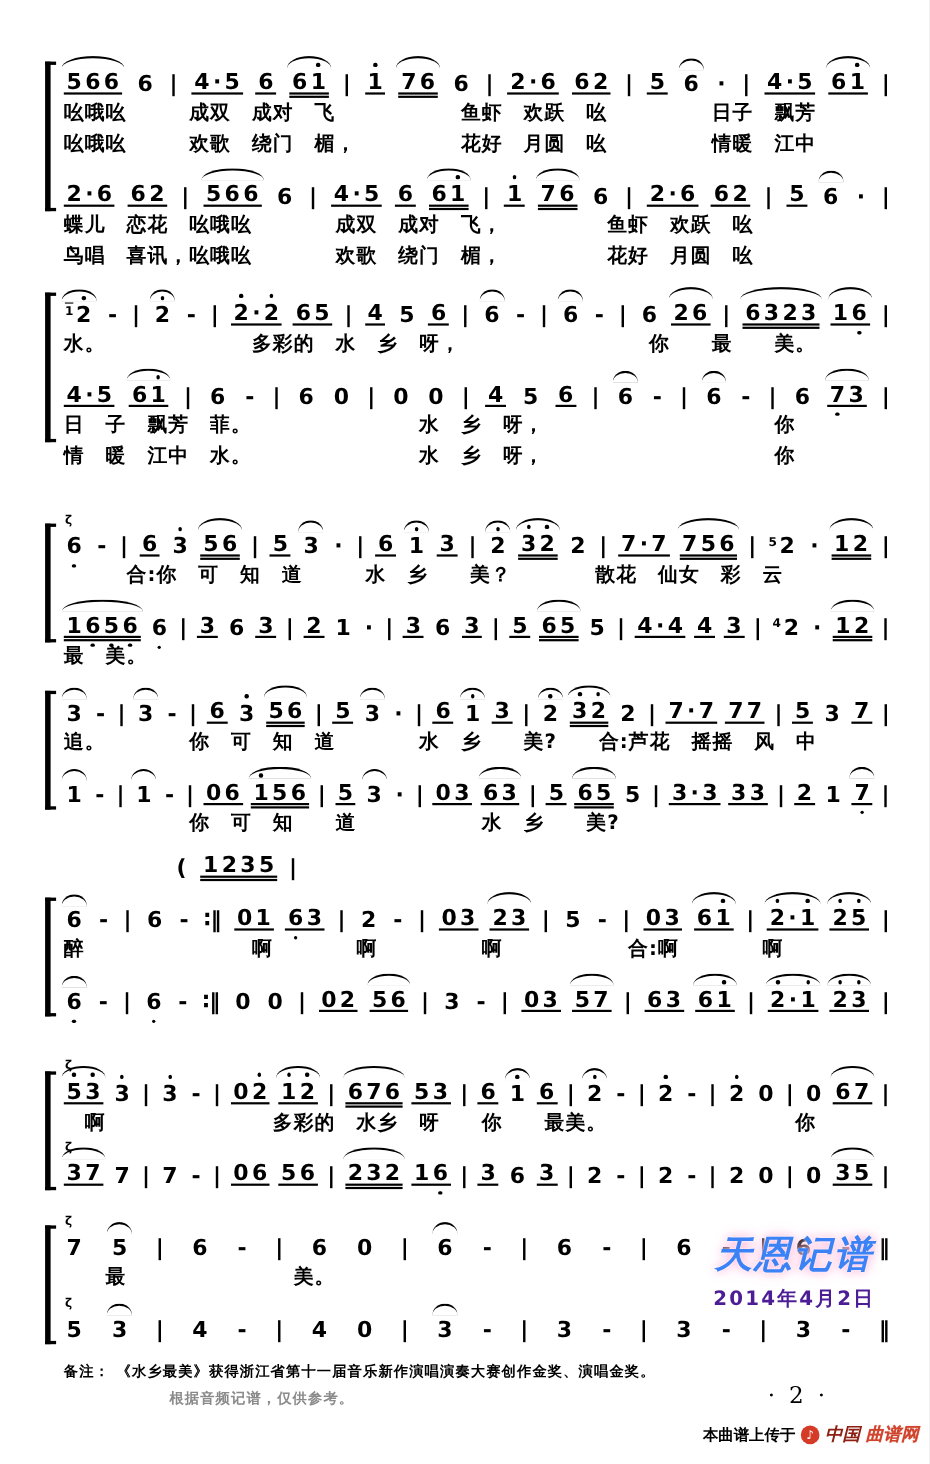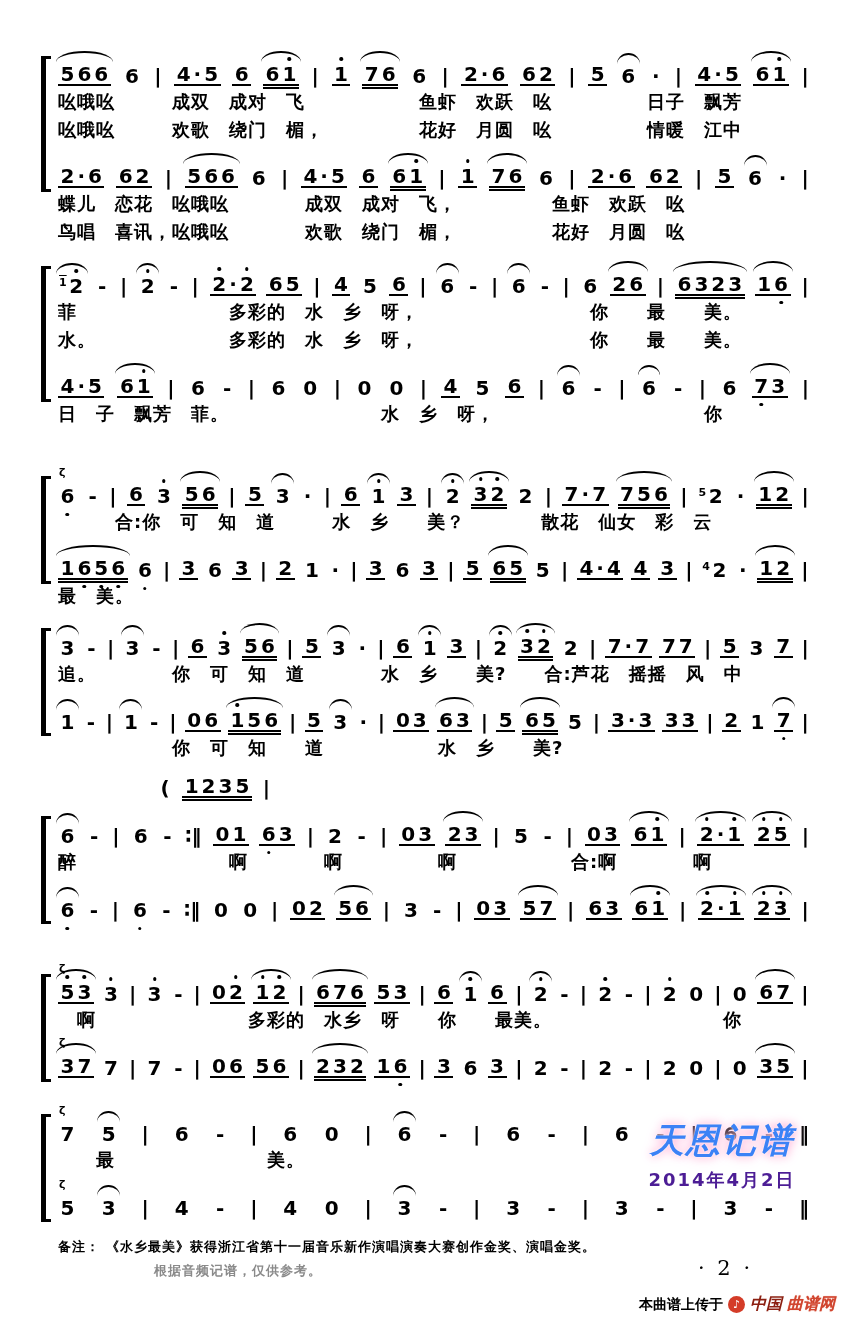--- a/index.html
+++ b/index.html
@@ -271,21 +271,20 @@
             <span class="ch">2</span>
             <span class="ch">3</span>
           </span>
           <span class="cell u1">
             <i class="arc"></i>
             <span class="ch">1</span>
             <span class="ch db">6</span>
           </span>
           <span class="cell bar">|</span>
         </div>
-        <div class="lyric-row">菲　　　　　　　　多彩的　水　乡　呀，　　　　　　　　　你　　最　　美。</div>
         <div class="lyric-row">水。　　　　　　　多彩的　水　乡　呀，　　　　　　　　　你　　最　　美。</div>
         <div class="note-row">
           <span class="cell u1">
             <span class="ch">4</span>
             <span class="ch">·</span>
             <span class="ch">5</span>
           </span>
           <span class="cell u1">
             <i class="arc"></i>
             <span class="ch">6</span>
@@ -343,20 +342,21 @@
             <span class="ch">6</span>
           </span>
           <span class="cell u1">
             <i class="arc"></i>
             <span class="ch db">7</span>
             <span class="ch">3</span>
           </span>
           <span class="cell bar">|</span>
         </div>
         <div class="lyric-row">日　子　飘芳　菲。　　　　　　　　水　乡　呀，　　　　　　　　　　　你</div>
+        <div class="lyric-row">情　暖　江中　水。　　　　　　　　水　乡　呀，　　　　　　　　　　　你</div>
         <div class="bracket" style="top: 16px; height: 136px;"></div>
       </div>
       <div class="system" style="top: 460px;">
         <div class="note-row">
           <span class="cell">
             <i class="orn">ζ</i>
             <span class="ch db">6</span>
           </span>
           <span class="cell">
             <span class="ch">-</span>

